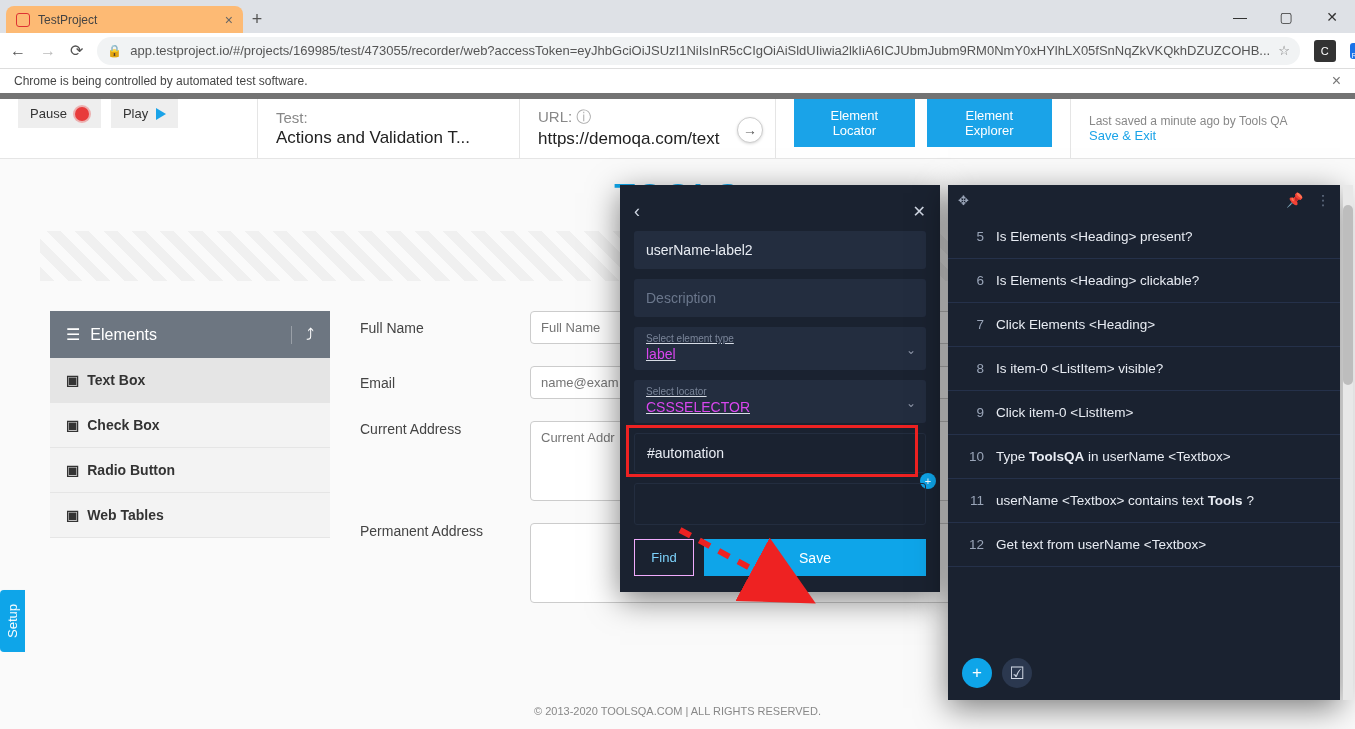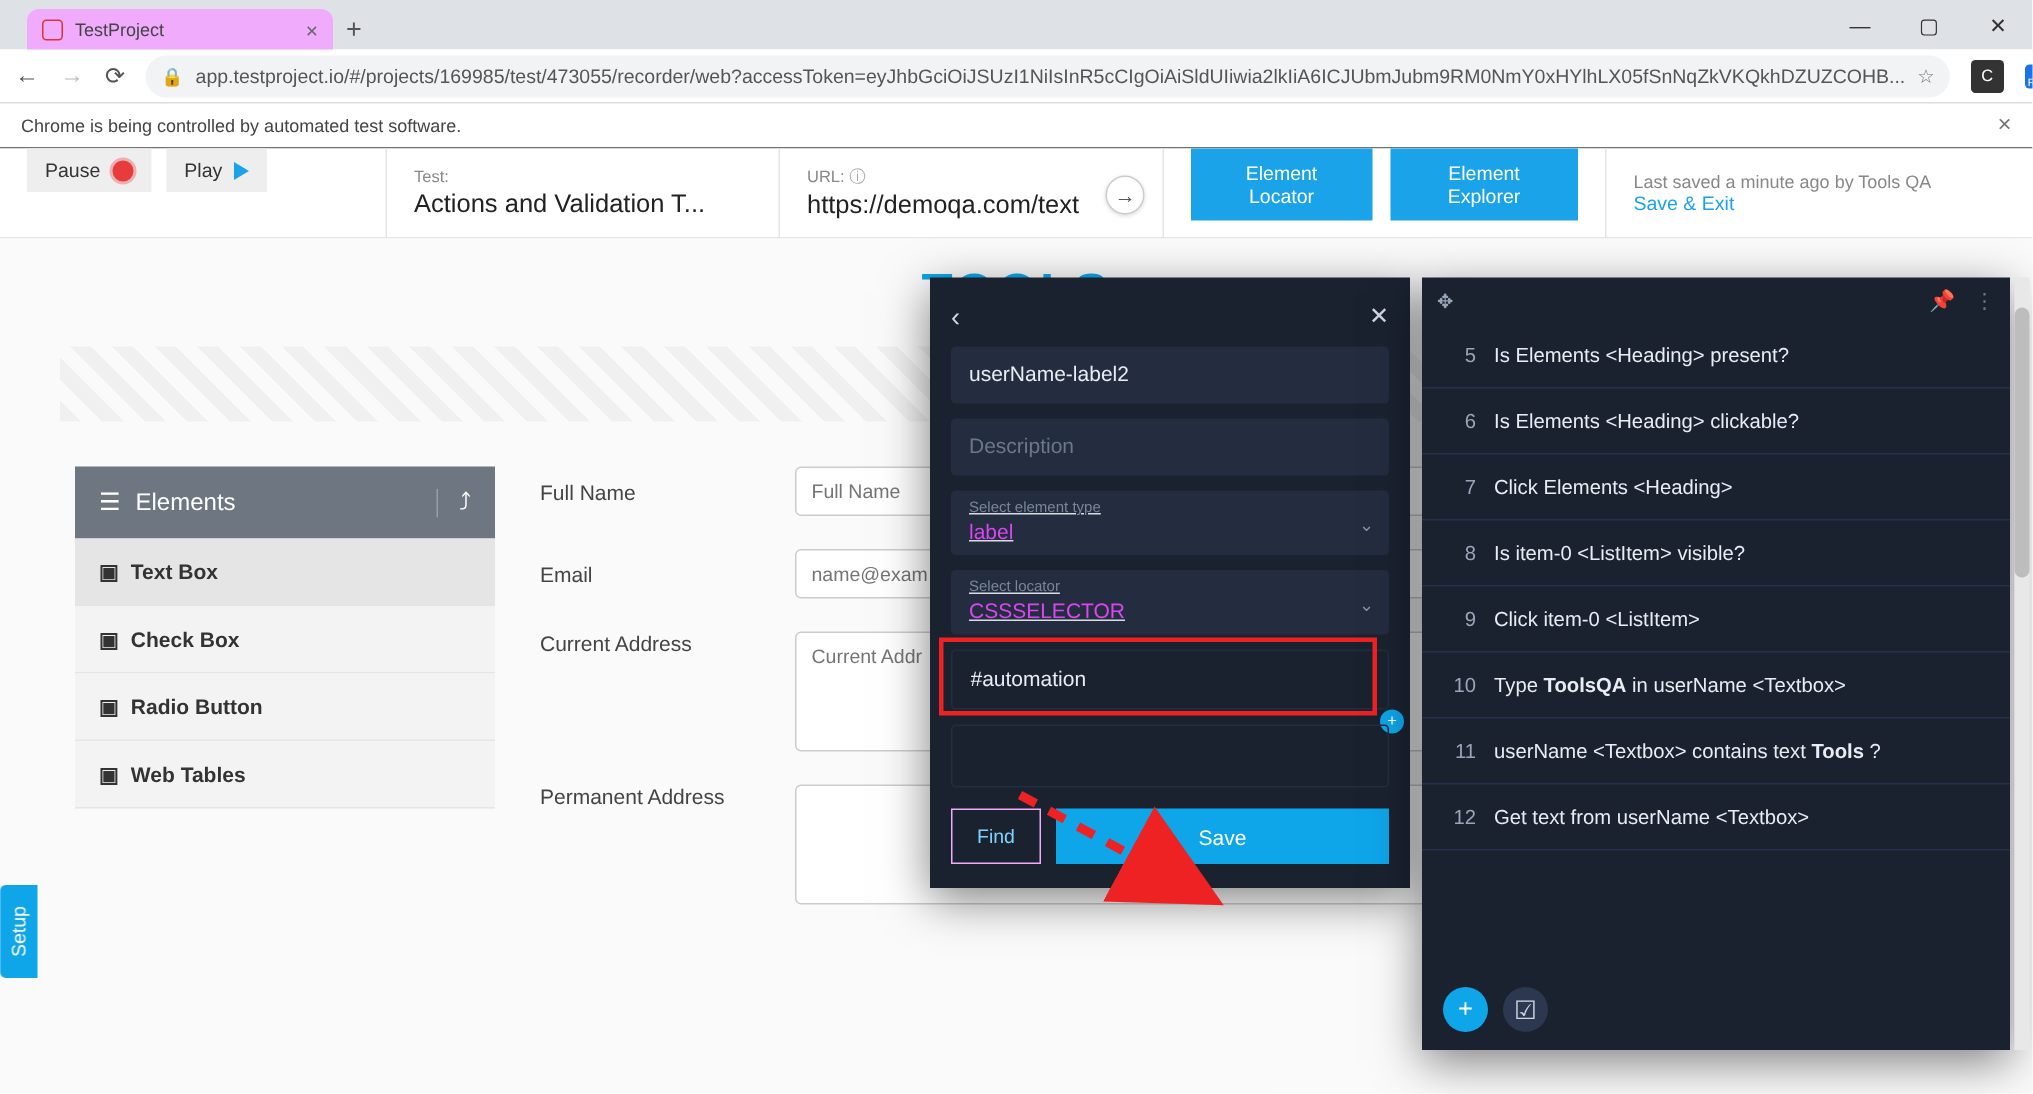--- a/index.html
+++ b/index.html
@@ -1,49 +1,49 @@
 <!DOCTYPE html>
 <html><head>
 <meta charset="utf-8">
 <style>
   * { box-sizing: border-box; margin: 0; padding: 0; font-family: "Segoe UI", Arial, sans-serif; }
   body { width: 1355px; height: 729px; background: #fff; overflow: hidden; position: relative; }
 
   
   .titlebar { height: 33px; display: flex; align-items: stretch; background: #dee1e6; }
-  .tab { background: #f0abfc; border-radius: 8px 8px 0 0; display: flex; align-items: center; padding: 0 10px; margin-left: 18px; margin-top: 6px; width: 204px; font-size: 12px; color: #444; position: relative; }
+  .tab { background: #fdba74; border-radius: 8px 8px 0 0; display: flex; align-items: center; padding: 0 10px; margin-left: 6px; margin-top: 6px; width: 237px; font-size: 12px; color: #444; position: relative; }
   .tab .favicon { width: 14px; height: 14px; border: 1px solid #d33; border-radius: 3px; margin-right: 8px; }
   .tab .tab-close { margin-left: auto; font-size: 14px; color: #666; cursor: pointer; }
   .newtab { width: 28px; display: flex; align-items: center; justify-content: center; font-size: 18px; color: #555; margin-top: 6px; }
   .win-controls { margin-left: auto; display: flex; }
   .win-btn { width: 46px; display: flex; align-items: center; justify-content: center; color: #333; font-size: 14px; }
 
   .addrbar { height: 36px; display: flex; align-items: center; padding: 0 10px; gap: 14px; border-bottom: 1px solid #ddd; background: #fff; }
   .nav-icon { width: 18px; text-align: center; color: #555; font-size: 16px; }
   .nav-icon.dis { color: #bbb; }
   .url-field { flex: 1; display: flex; align-items: center; background: #f1f3f4; border-radius: 14px; height: 28px; padding: 0 10px; font-size: 13px; color: #555; gap: 8px; }
   .lock { color: #5f6368; font-size: 12px; }
   .url-text { white-space: nowrap; overflow: hidden; text-overflow: ellipsis; flex: 1; }
   .addr-right { display: flex; align-items: center; gap: 14px; color: #555; }
   .ext-icon { width: 22px; height: 22px; background: #333; color: #fff; display: flex; align-items: center; justify-content: center; font-size: 11px; border-radius: 3px; }
   .rec-icon { width: 22px; height: 16px; background: #1a73e8; border-radius: 3px; position: relative; }
   .rec-icon::after { content: "REC"; color: #fff; font-size: 7px; position: absolute; bottom: 0; left: 2px; }
 
-  .infobar { height: 30px; display: flex; align-items: center; padding: 0 14px; font-size: 12px; color: #444; border-bottom: 1px solid #737373; }
+  .infobar { height: 30px; display: flex; align-items: center; padding: 0 14px; font-size: 12px; color: #444; border-bottom: 6px solid #737373; }
   .infobar .close-x { margin-left: auto; font-size: 16px; color: #777; cursor: pointer; }
 
   
   .tp-toolbar { height: 60px; display: flex; border-bottom: 1px solid #e5e5e5; background: #fff; }
   .tp-cell { border-right: 1px solid #e5e5e5; display: flex; align-items: flex-start; padding: 0 18px; }
   .tp-cell.controls { width: 258px; gap: 10px; }
   .tp-btn { background: #eee; border: none; padding: 7px 12px; font-size: 13px; color: #333; display: flex; align-items: center; gap: 8px; cursor: pointer; }
   .pause-dot { width: 14px; height: 14px; border-radius: 50%; background: #e83b3b; box-shadow: 0 0 0 2px rgba(232,59,59,.35); }
   .play-tri { width: 0; height: 0; border-left: 10px solid #1aa3e8; border-top: 6px solid transparent; border-bottom: 6px solid transparent; }
   .tp-cell.testinfo { width: 262px; flex-direction: column; align-items: flex-start; justify-content: center; gap: 2px; }
-  .tp-label { font-size: 11px; color: #888; }
+  .tp-label { font-size: 15px; color: #888; }
   .tp-val { font-size: 17px; color: #222; white-space: nowrap; overflow: hidden; text-overflow: ellipsis; width: 100%; }
   .tp-cell.urlinfo { width: 256px; flex-direction: column; align-items: flex-start; justify-content: center; gap: 2px; position: relative; }
   .url-go { position: absolute; right: 12px; top: 18px; width: 26px; height: 26px; border-radius: 50%; background: #fff; border: 1px solid #ccc; display: flex; align-items: center; justify-content: center; font-size: 14px; color: #555; box-shadow: 0 1px 3px rgba(0,0,0,.15); }
   .tp-cell.buttons { flex: 1; gap: 12px; }
   .tp-blue { background: #1aa3e8; color: #fff; border: none; padding: 9px 16px; font-size: 13px; cursor: pointer; }
   .tp-cell.saveinfo { width: 284px; border-right: none; flex-direction: column; align-items: flex-start; justify-content: center; gap: 0; }
   .save-text { font-size: 12px; color: #888; }
   .save-link { font-size: 13px; color: #1aa3e8; }
 
   
@@ -209,20 +209,21 @@
       <div class="frow" style="align-items:flex-start;">
         <span class="lbl">Current Address</span>
         <textarea placeholder="Current Addr" style=""></textarea>
       </div>
       <div class="frow" style="align-items:flex-start; margin-top:20px;">
         <span class="lbl">Permanent Address</span>
         <textarea style=""></textarea>
       </div>
     </div>
   </div>
+  <div class="footer">© 2013-2020 TOOLSQA.COM | ALL RIGHTS RESERVED.</div>
 </div>
 
 <div class="setup-tab">Setup</div>
 
 <div class="edit-panel">
   <div class="ep-head">
     <span class="ep-back">‹</span>
     <span class="ep-close">✕</span>
   </div>
   <div class="ep-field">

